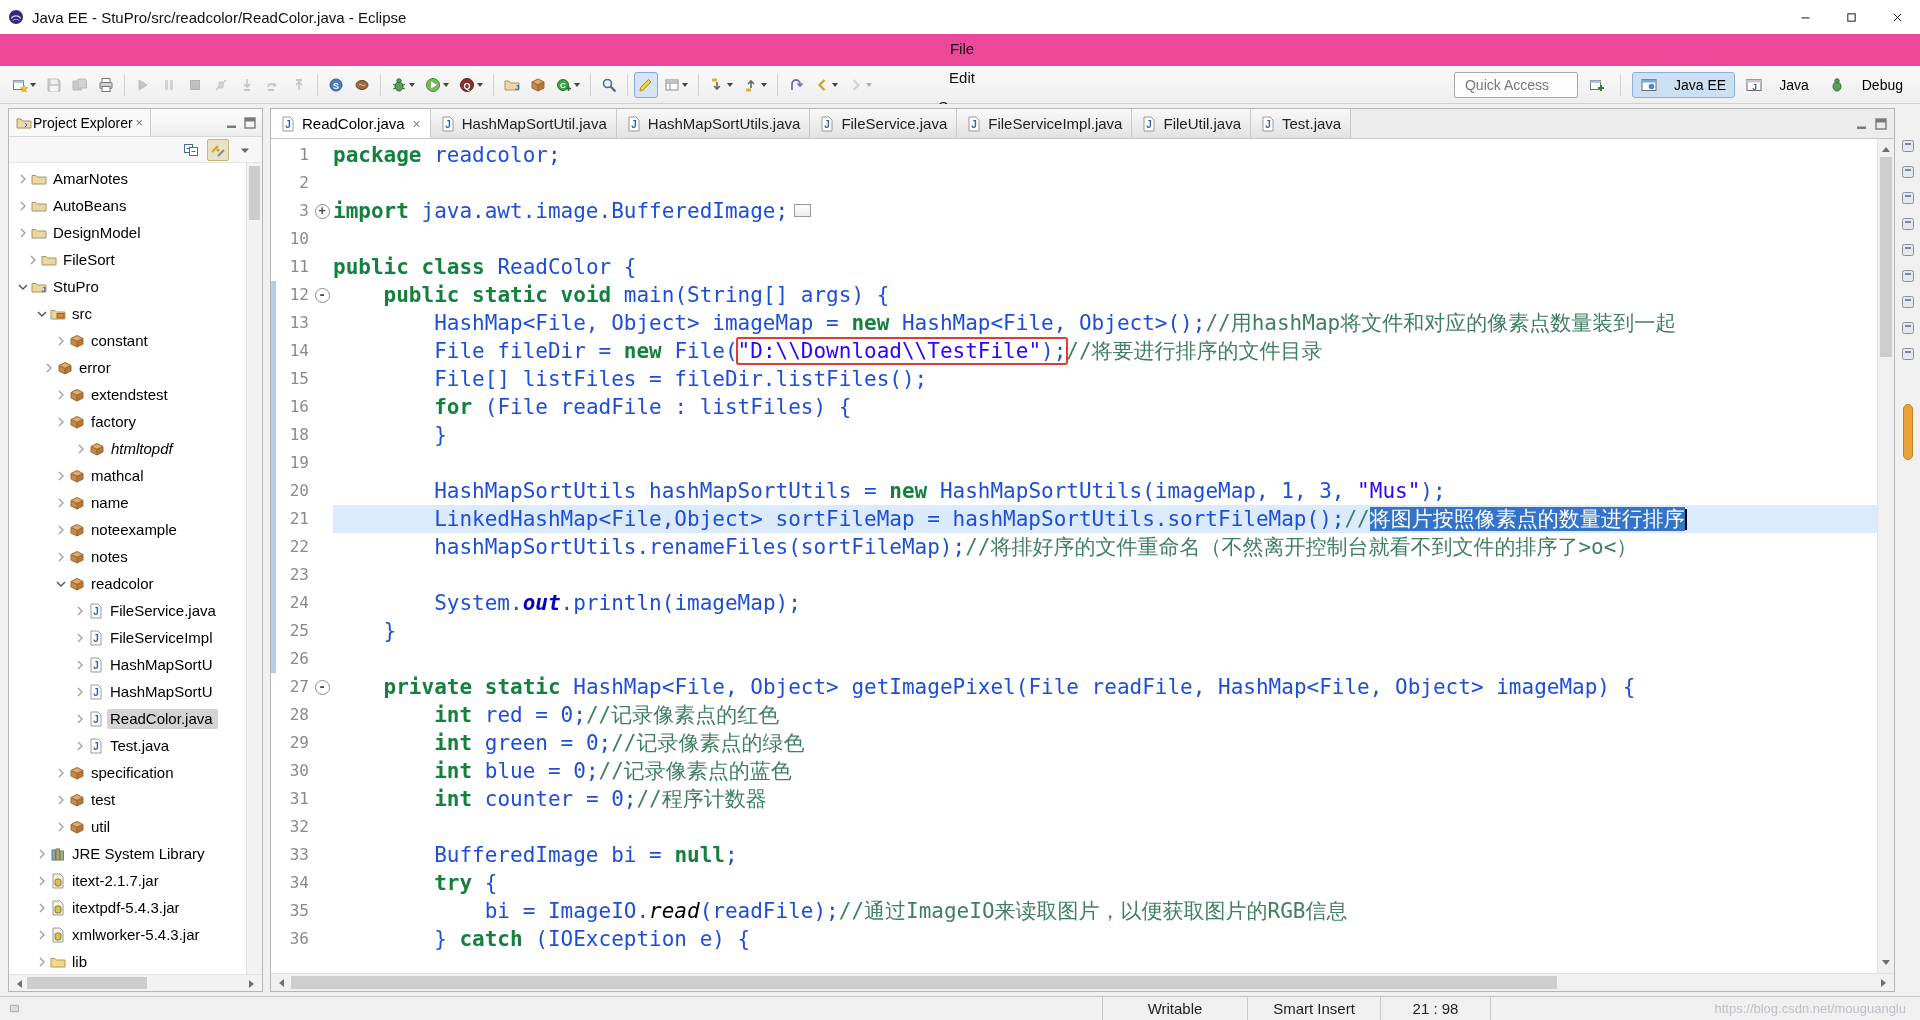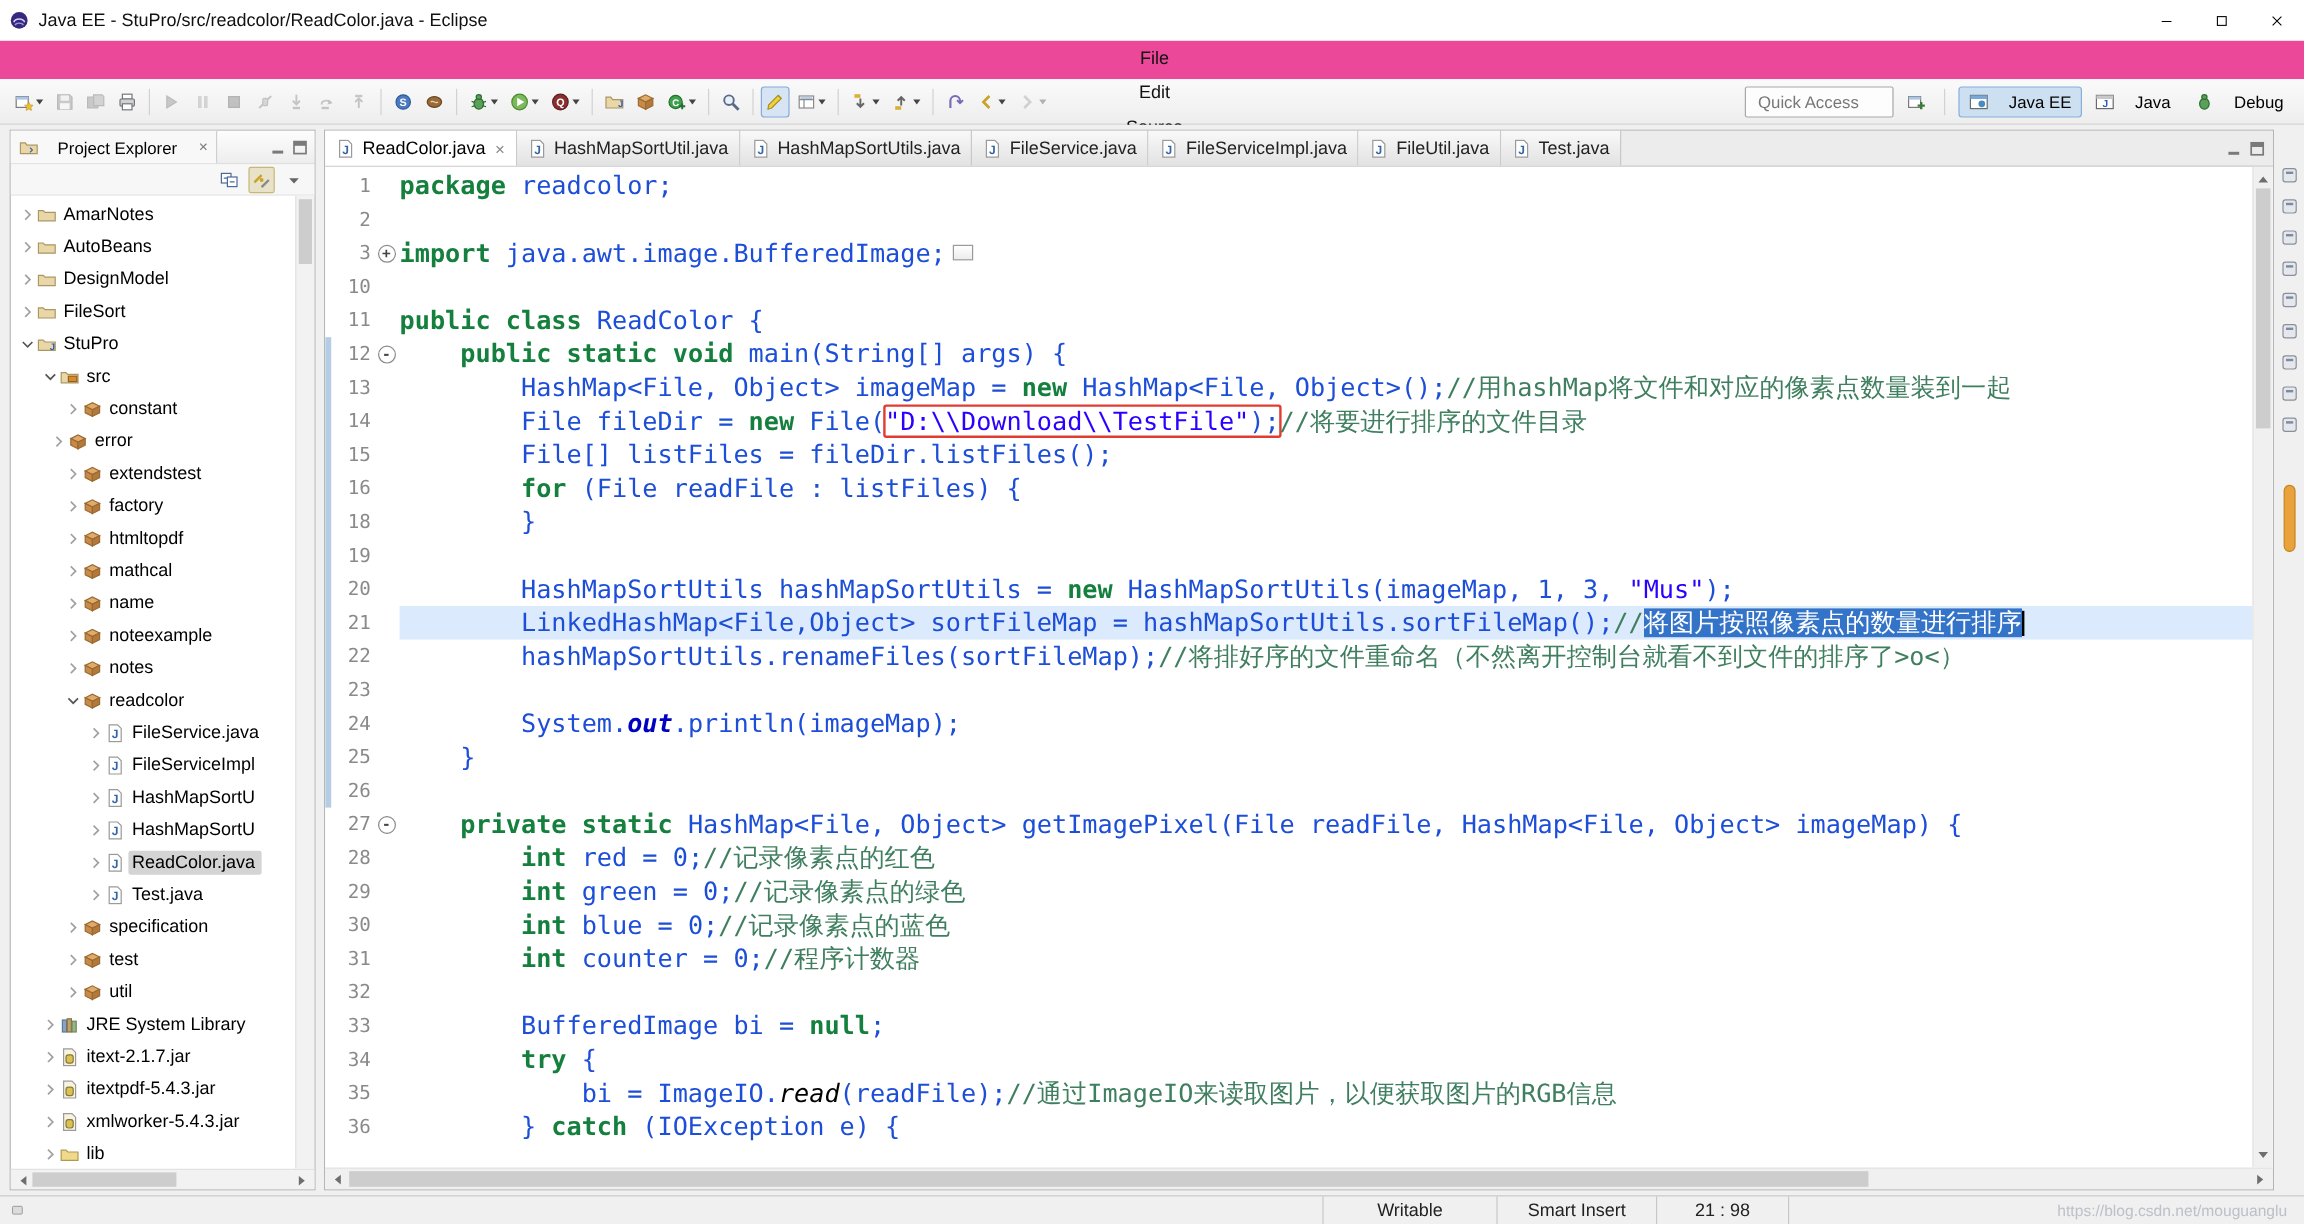--- a/index.html
+++ b/index.html
@@ -35,21 +35,21 @@
   .persp.active { background:#cde0f2; border-color:#89aede; }
 
   
   .workbench { position:relative; height:892px; background:#f0f0f0; }
 
   
   .explorer { position:absolute; left:8px; top:4px; width:255px; bottom:4px; background:#fff;
               border:1px solid #b6b6b6; display:flex; flex-direction:column; }
   .view-header { height:28px; background:linear-gradient(#fdfdfd,#ededed); border-bottom:1px solid #d8d8d8;
                  display:flex; align-items:center; }
-  .view-tab { display:flex; align-items:center; gap:16px; height:100%; padding:0 7px; border-right:1px solid #cfcfcf; font-size:14px; background:#f8f8f8; }
+  .view-tab { display:flex; align-items:center; gap:1px; height:100%; padding:0 7px; border-right:1px solid #cfcfcf; font-size:14px; background:#f8f8f8; }
   .view-close { color:#777; font-size:13px; margin-left:2px; }
   .view-minmax { margin-left:auto; display:flex; gap:2px; padding-right:4px; }
   .view-toolbar { height:26px; display:flex; justify-content:flex-end; align-items:center; gap:5px;
                   padding:0 6px; background:#f7f7f7; border-bottom:1px solid #e6e6e6; }
   .vt-btn { display:flex; align-items:center; padding:2px; border:1px solid transparent; border-radius:2px; }
   .vt-btn.active { background:#e8e2c8; border-color:#c6b87a; }
   .tree { flex:1; position:relative; overflow:hidden; font-size:15px; }
   .tree-rows { position:absolute; left:0; top:2px; right:16px; }
   .tree-row { height:27px; display:flex; align-items:center; white-space:nowrap; overflow:hidden; }
   .tree-chev { width:16px; height:16px; flex:none; }
@@ -540,21 +540,21 @@
               <span class="tree-chev"><svg viewBox="0 0 16 16">
                   <path d="M6 4l4 4-4 4" fill="none" stroke="#a0a0a0" stroke-width="1.4"></path>
                 </svg></span>
               <span class="icon tree-icon">
                 <svg viewBox="0 0 16 16">
                   <path d="M1 13V4.5h4l1.5 1.5H15v7z" fill="#e9d7a7" stroke="#ab9665"></path>
                 </svg>
               </span>
               <span class="row-label">DesignModel</span>
             </div>
-            <div class="tree-row" style="padding-left: 6px; align-items: center;">
+            <div class="tree-row" style="padding-left: 16px; align-items: center;">
               <span class="tree-chev"><svg viewBox="0 0 16 16">
                   <path d="M6 4l4 4-4 4" fill="none" stroke="#a0a0a0" stroke-width="1.4"></path>
                 </svg></span>
               <span class="icon tree-icon">
                 <svg viewBox="0 0 16 16">
                   <path d="M1 13V4.5h4l1.5 1.5H15v7z" fill="#e9d7a7" stroke="#ab9665"></path>
                 </svg>
               </span>
               <span class="row-label">FileSort</span>
             </div>
@@ -627,21 +627,21 @@
                 </svg></span>
               <span class="icon tree-icon">
                 <svg viewBox="0 0 16 16">
                   <path d="M2 5.5l6-3 6 3-6 3z" fill="#e0aa6a" stroke="#9a6a30"></path>
                   <path d="M2 5.5v5.5l6 3V8.5z" fill="#c88a48" stroke="#9a6a30"></path>
                   <path d="M14 5.5v5.5l-6 3V8.5z" fill="#b3793c" stroke="#9a6a30"></path>
                 </svg>
               </span>
               <span class="row-label">factory</span>
             </div>
-            <div class="tree-row" style="padding-left: 44px;">
+            <div class="tree-row" style="padding-left: 64px; font-style: italic;">
               <span class="tree-chev"><svg viewBox="0 0 16 16">
                   <path d="M6 4l4 4-4 4" fill="none" stroke="#a0a0a0" stroke-width="1.4"></path>
                 </svg></span>
               <span class="icon tree-icon">
                 <svg viewBox="0 0 16 16">
                   <path d="M2 5.5l6-3 6 3-6 3z" fill="#e0aa6a" stroke="#9a6a30"></path>
                   <path d="M2 5.5v5.5l6 3V8.5z" fill="#c88a48" stroke="#9a6a30"></path>
                   <path d="M14 5.5v5.5l-6 3V8.5z" fill="#b3793c" stroke="#9a6a30"></path>
                 </svg>
               </span>

